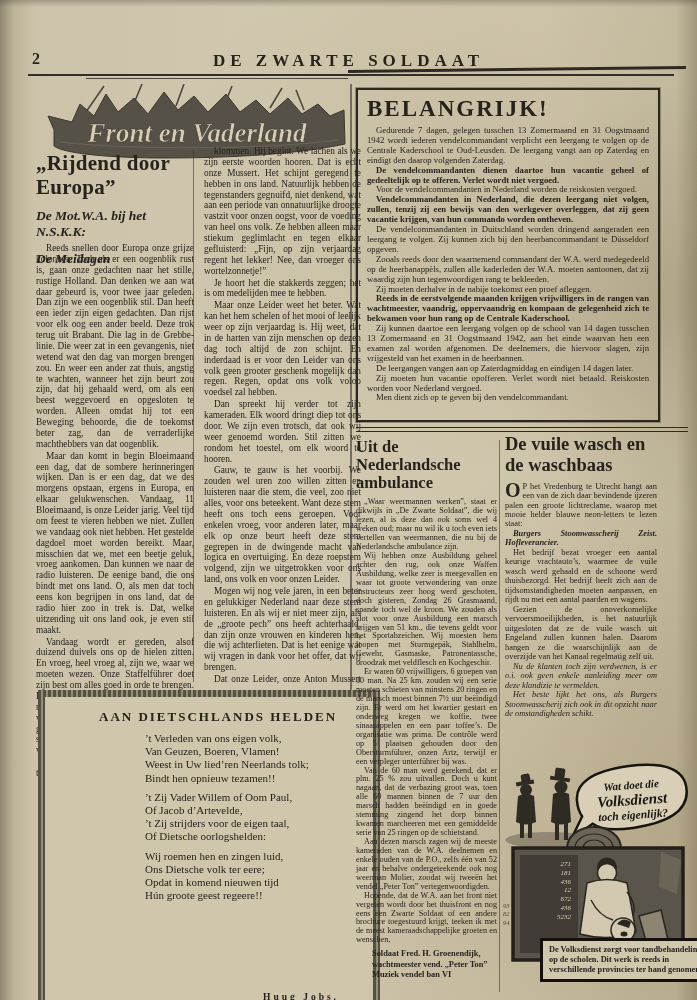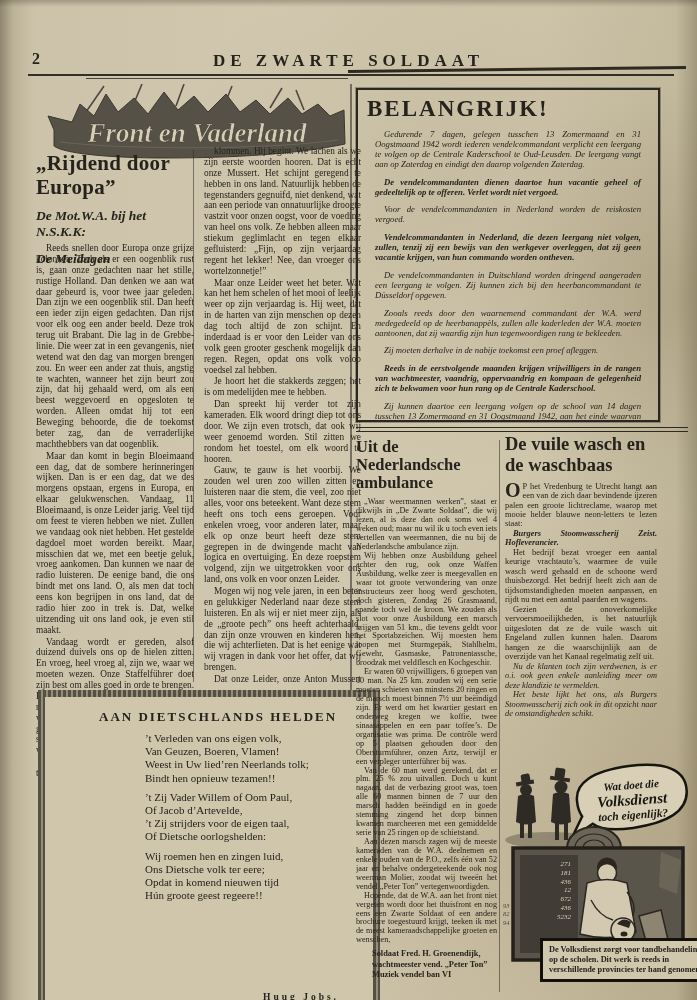--- a/index.html
+++ b/index.html
@@ -40,21 +40,21 @@
     background:repeating-linear-gradient(90deg,#555044 0 3px,#968d76 3px 5px);
     padding:15px;}
   .poem-inner{position:absolute;left:7px;top:7px;right:7px;bottom:7px;background:#cfc6ac;overflow:hidden;}
   .poem-title{margin:12px 0 7px 54px;font-size:13px;font-weight:bold;letter-spacing:2px;}
   .poem-stanza{margin:0 0 6px 100px;font-size:11px;line-height:1.2;white-space:pre-line;}
   .poem-author{position:absolute;right:34px;bottom:9px;font-size:9.5px;font-weight:bold;letter-spacing:3px;}
 
   .belangrijk{left:356px;top:88px;width:304px;height:334px;border:2px solid #2b2720;
     box-shadow:0 0 0 1px rgba(43,39,32,.35);padding:6px 9px;box-sizing:border-box;overflow:hidden;}
   .belangrijk h2{margin:0 0 4px;font-size:23px;letter-spacing:2px;font-weight:bold;}
-  .belangrijk p{margin:8px;font-size:8.7px;line-height:1.14;text-align:justify;text-indent:9px;font-style:italic;}
+  .belangrijk p{margin:0;font-size:8.7px;line-height:1.14;text-align:justify;text-indent:9px;}
   .b{font-weight:bold;}
   .it{font-style:italic;}
   .bi{font-style:italic;font-weight:bold;}
 
   .rule-double{left:356px;top:427px;width:332px;height:3px;border-top:1px solid #2e2a22;border-bottom:1px solid #2e2a22;}
 
   .ambulance{left:356px;top:438px;width:141px;height:556px;overflow:hidden;}
   .coltitle{font-size:16.5px;font-weight:bold;line-height:1.1;margin:0 0 6px;}
   .ambulance .txt{font-size:8.2px;line-height:1.09;text-align:justify;}
   .ambulance .txt p{margin:0;text-indent:8px;}
@@ -108,22 +108,22 @@
   </div>
 
   <div class="abs col col1">
     <p>Reeds snellen door Europa onze grijze kolonnen. Toch als er een oogenblik rust is, gaan onze gedachten naar het stille, rustige Holland. Dan denken we aan wat daar gebeurd is, voor twee jaar geleden. Dan zijn we een oogenblik stil. Dan heeft een ieder zijn eigen gedachten. Dan rijst voor elk oog een ander beeld. Deze trok terug uit Brabant. Die lag in de Grebbe-linie. Die weer zat in een gevangenis, niet wetend wat den dag van morgen brengen zou. En weer een ander zat thuis, angstig te wachten, wanneer het zijn beurt zou zijn, dat hij gehaald werd, om als een beest weggevoerd en opgesloten te worden. Alleen omdat hij tot een Beweging behoorde, die de toekomst beter zag, dan de verraderlijke machthebbers van dat oogenblik.</p>
     <p>Maar dan komt in begin Bloeimaand een dag, dat de sombere herinneringen wijken. Dan is er een dag, dat we des morgens opstaan, ergens in Europa, en elkaar gelukwenschen. Vandaag, 11 Bloeimaand, is onze Leider jarig. Veel tijd om feest te vieren hebben we niet. Zullen we vandaag ook niet hebben. Het gestelde dagdoel moet worden bereikt. Maar, misschien dat we, met een beetje geluk, vroeg aankomen. Dan kunnen we naar de radio luisteren. De eenige band, die ons bindt met ons land. O, als men dat toch eens kon begrijpen in ons land, dat de radio hier zoo in trek is. Dat, welke uitzending uit ons land ook, je even stil maakt.</p>
     <p>Vandaag wordt er gereden, alsof duizend duivels ons op de hielen zitten. En vroeg, heel vroeg al, zijn we, waar we moeten wezen. Onze Staffelführer doet zijn best om alles goed in orde te brengen. Hij begrijpt, dat we dezen dag, ’s avonds naar de radio willen luisteren. Van een verlofganger weten we, wat er gaat gebeuren. De Leider zal in een plaats spreken. Daar zal hij zijn verjaardag vieren.</p>
     <p>Even voor acht uur zijn we rondom ons toestel vereenigd. We hooren het „Hou Zee”-geroep in de zaal. Dan stilte. De Leider heeft het spreekgestoelte be-</p>
   </div>
   <div class="abs col col2">
     <p>klommen. Hij begint. We lachen als we zijn eerste woorden hooren. Dat is echt onze Mussert. Het schijnt geregend te hebben in ons land. Natuurlijk hebben de tegenstanders gegnuifd, niet denkend, wat aan een periode van onnatuurlijke droogte vastzit voor onzen oogst, voor de voeding van heel ons volk. Ze hebben alleen maar stiekum geglimlacht en tegen elkaar gefluisterd: „Fijn, op zijn verjaardag regent het lekker! Nee, dan vroeger ons wortelzonnetje!”</p>
+    <p>Je hoort het die stakkerds zeggen; het is om medelijden mee te hebben.</p>
     <p>Maar onze Leider weet het beter. Wat kan het hem schelen of het mooi of leelijk weer op zijn verjaardag is. Hij weet, dat in de harten van zijn menschen op dezen dag toch altijd de zon schijnt. En inderdaad is er voor den Leider van ons volk geen grooter geschenk mogelijk dan regen. Regen, opdat ons volk volop voedsel zal hebben.</p>
-    <p>Je hoort het die stakkerds zeggen; het is om medelijden mee te hebben.</p>
     <p>Dan spreekt hij verder tot zijn kameraden. Elk woord dringt diep tot ons door. We zijn even trotsch, dat ook wij weer genoemd worden. Stil zitten we rondom het toestel, om elk woord te hooren.</p>
     <p>Gauw, te gauw is het voorbij. We zouden wel uren zoo willen zitten en luisteren naar die stem, die veel, zoo niet alles, voor ons beteekent. Want deze stem heeft ons toch eens geroepen. Voor enkelen vroeg, voor anderen later, maar elk op onze beurt heeft deze stem gegrepen in de dwingende macht van logica en overtuiging. En deze roepstem volgend, zijn we uitgetrokken voor ons land, ons volk en voor onzen Leider.</p>
     <p>Mogen wij nog vele jaren, in een beter en gelukkiger Nederland naar deze stem luisteren. En als wij er niet meer zijn, als de „groote pech” ons heeft achterhaald, dan zijn onze vrouwen en kinderen hen, die wij achterlieten. Dat is het eenige wat wij vragen in dank voor het offer, dat wij brengen.</p>
     <p>Dat onze Leider, onze Anton Mussert nog vele, vele jaren gespaard zal mogen blijven voor ons land en ons volk.</p>
   </div>
 
   <div class="abs vr vr-cols"></div>
   <div class="abs vr-main"></div>
 
   <div class="abs poem">

